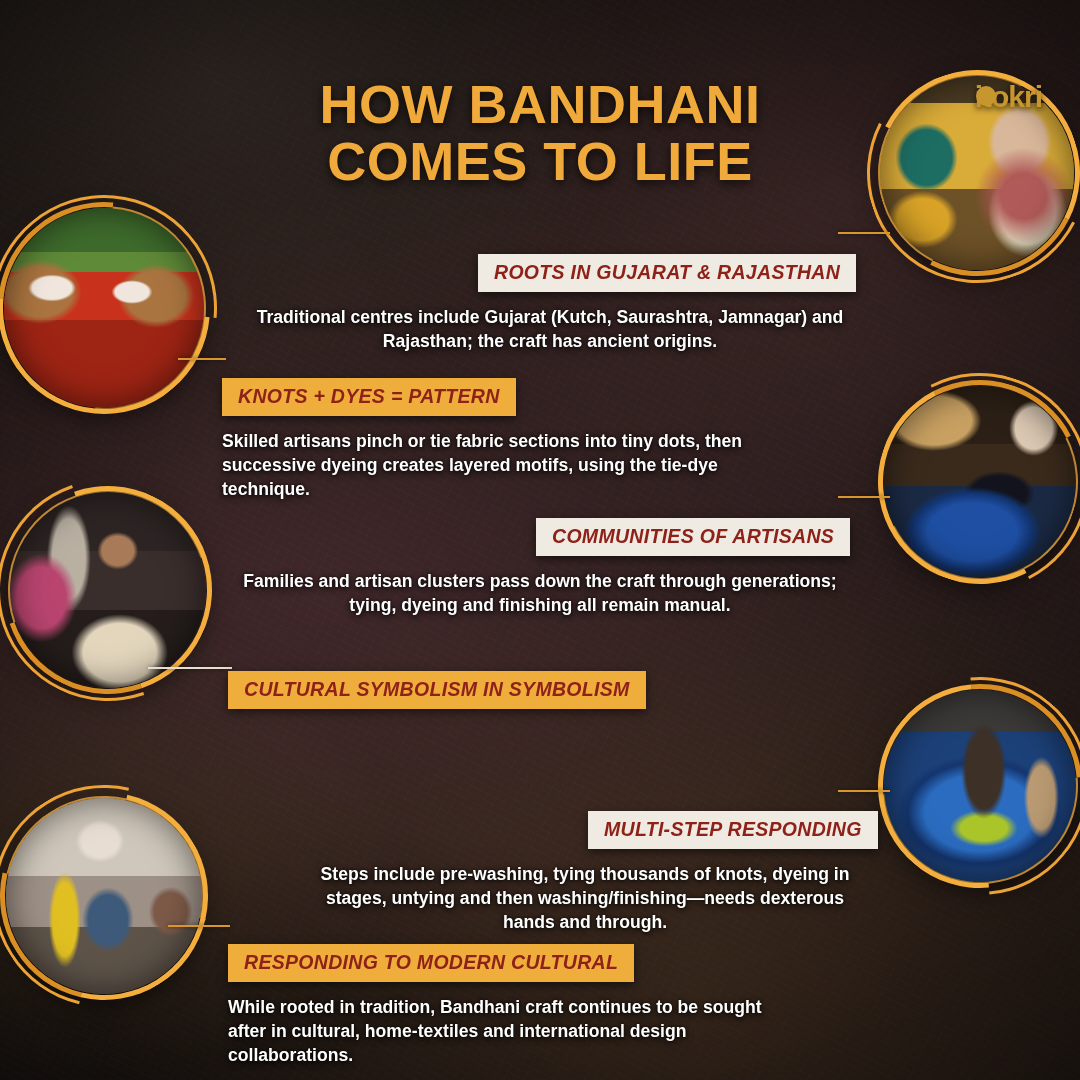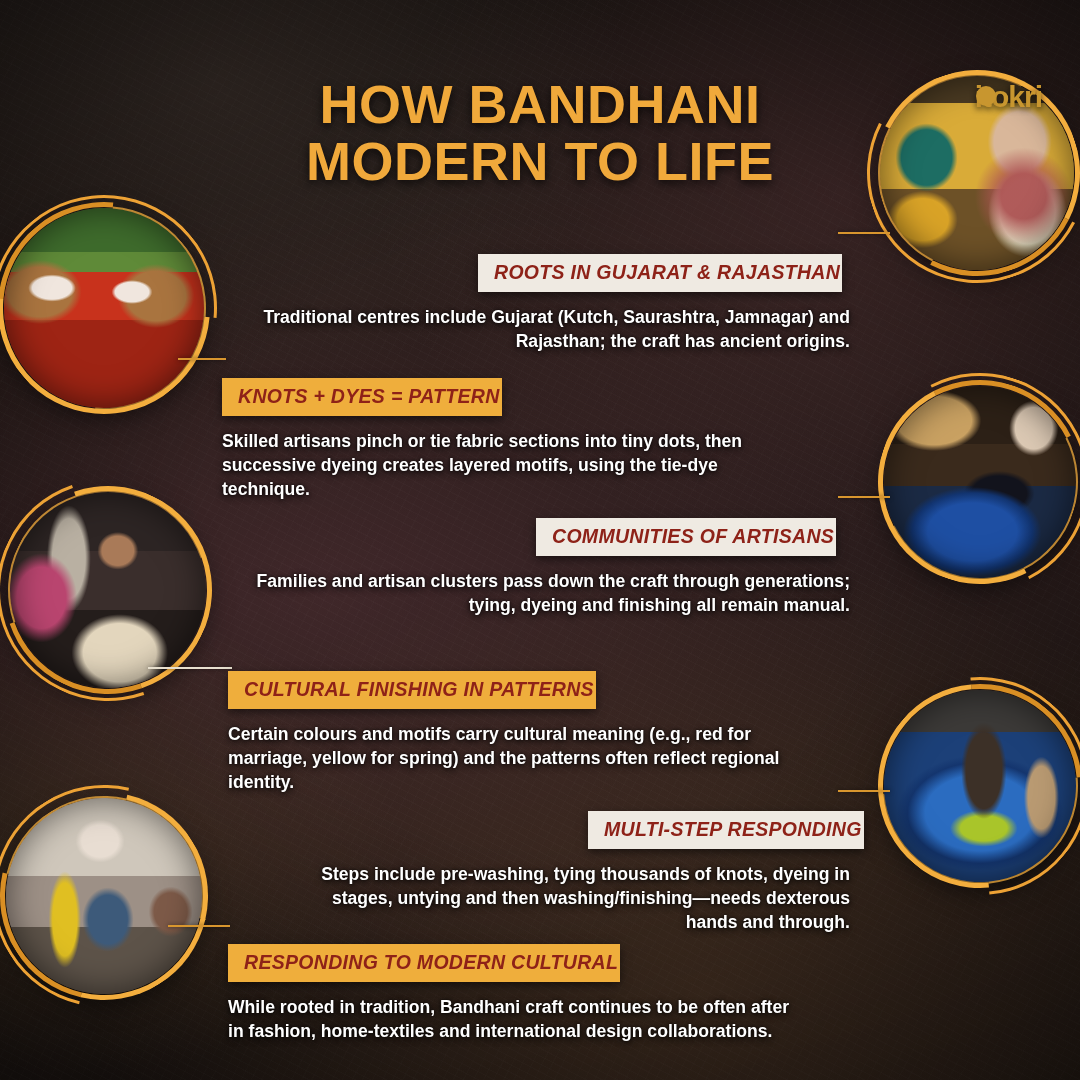--- a/index.html
+++ b/index.html
@@ -79,41 +79,41 @@
     width: 20px; height: 20px;
     border-radius: 50%;
     background: #c8962f;
   }
 
   
   .section { position: absolute; }
 
   .chip {
     display: inline-block;
-    padding: 7px 2px 8px 16px;
+    padding: 7px 16px 8px 16px;
     font-size: 19.5px;
     font-weight: bold;
     font-style: italic;
     letter-spacing: 0.3px;
     color: #8e2218;
     white-space: nowrap;
     box-shadow: 0 3px 9px rgba(0,0,0,0.55);
   }
   .chip.cream { background: #efeae2; }
   .chip.amber { background: #efae3c; }
 
   .body-text {
     margin-top: 14px;
     color: #ffffff;
     font-size: 17.6px;
     font-weight: bold;
     line-height: 1.36;
     text-shadow: 0 2px 7px rgba(0,0,0,0.88), 0 0 3px rgba(0,0,0,0.7);
   }
-  .align-right { text-align: right; }
+  .align-right { text-align: center; }
   .align-left  { text-align: left; }
 
   
   #sec-0 { left: 250px; top: 214px; width: 600px; }
   #sec-0 .chip { margin-left: 228px; }
   #sec-1 { left: 222px; top: 338px; width: 548px; }
   #sec-2 { left: 230px; top: 478px; width: 620px; }
   #sec-2 .chip { margin-left: 306px; }
   #sec-3 { left: 228px; top: 631px; width: 560px; }
   #sec-4 { left: 320px; top: 771px; width: 530px; }
@@ -323,49 +323,48 @@
         <i class="a"></i>
         <i class="b"></i>
         <i class="c"></i>
       </div>
   </div>
 
   <div class="layer" id="content">
 
     <div class="title">
       <span>HOW BANDHANI</span>
-      <span class="l2">MODERN TO LIFE</span>
+      <span class="l2">COMES TO LIFE</span>
     </div>
 
     <div class="logo">i<span class="dotspan">t</span>okri</div>
 
     <div class="section" id="sec-0">
       <div class="chip cream">ROOTS IN GUJARAT &amp; RAJASTHAN</div>
       <div class="body-text align-right">Traditional centres include Gujarat (Kutch, Saurashtra, Jamnagar) and Rajasthan; the craft has ancient origins.</div>
     </div>
 
     <div class="section" id="sec-2">
       <div class="chip cream">COMMUNITIES OF ARTISANS</div>
       <div class="body-text align-right">Families and artisan clusters pass down the craft through generations; tying, dyeing and finishing all remain manual.</div>
     </div>
 
     <div class="section" id="sec-1">
       <div class="chip amber">KNOTS + DYES = PATTERN</div>
       <div class="body-text align-left">Skilled artisans pinch or tie fabric sections into tiny dots, then successive dyeing creates layered motifs, using the tie-dye technique.</div>
     </div>
 
     <div class="section" id="sec-3">
-      <div class="chip amber">CULTURAL FINISHING IN PATTERNS</div>
-      <div class="body-text align-left">Certain colours and motifs carry cultural meaning (e.g., red for marriage, yellow for spring) and the patterns often reflect regional identity.</div>
+      <div class="chip amber">CULTURAL SYMBOLISM IN SYMBOLISM</div>
     </div>
 
     <div class="section" id="sec-4">
       <div class="chip cream">MULTI-STEP RESPONDING</div>
       <div class="body-text align-right">Steps include pre-washing, tying thousands of knots, dyeing in stages, untying and then washing/finishing—needs dexterous hands and through.</div>
     </div>
 
     <div class="section" id="sec-5">
       <div class="chip amber">RESPONDING TO MODERN CULTURAL</div>
-      <div class="body-text align-left">While rooted in tradition, Bandhani craft continues to be often after in fashion, home-textiles and international design collaborations.</div>
+      <div class="body-text align-left">While rooted in tradition, Bandhani craft continues to be sought after in cultural, home-textiles and international design collaborations.</div>
     </div>
 
   </div>
 </div>
 
 </body></html>

